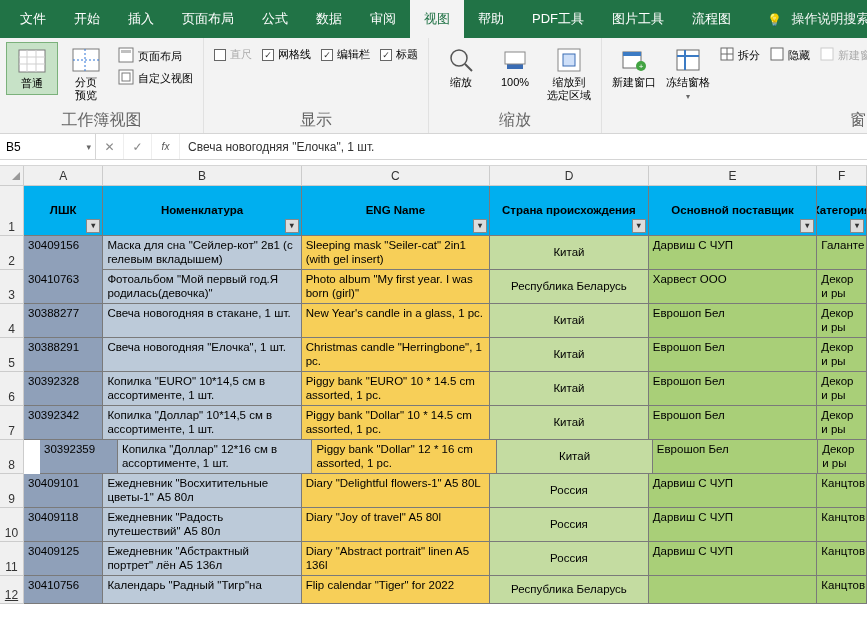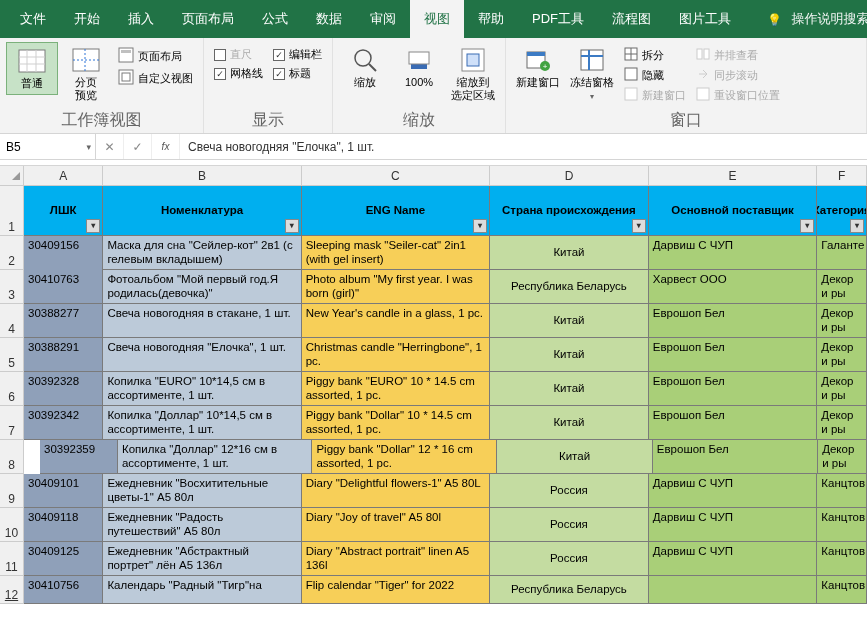--- a/index.html
+++ b/index.html
@@ -72,21 +72,21 @@
       line-height: 1.2;
       font-size: 11px;
     }
     .big-btn.active { background: #c7e2c7; border: 1px solid #7bb17b; }
     .big-btn .bicon {
       width: 30px; height: 28px;
       display: flex; align-items: center; justify-content: center;
       margin-bottom: 2px;
       font-size: 20px;
     }
-    .small-list { display: flex; flex-direction: column; gap: 2px; padding-top: 4px; }
+    .small-list { display: flex; flex-direction: row; gap: 2px; padding-top: 4px; }
     .small-row {
       display: flex; align-items: center; gap: 4px;
       font-size: 11px; cursor: pointer; white-space: nowrap;
       padding: 1px 4px;
     }
     .chk { width: 12px; height: 12px; border: 1px solid #666; display: inline-flex; align-items:center; justify-content:center; font-size:9px; color:#333; background:#fff;}
     
     
     .fbar {
       display: flex;
@@ -132,22 +132,22 @@
   <div class="tab">文件</div>
   <div class="tab">开始</div>
   <div class="tab">插入</div>
   <div class="tab">页面布局</div>
   <div class="tab">公式</div>
   <div class="tab">数据</div>
   <div class="tab">审阅</div>
   <div class="tab active">视图</div>
   <div class="tab">帮助</div>
   <div class="tab">PDF工具</div>
+  <div class="tab">图片工具</div>
   <div class="tab">流程图</div>
-  <div class="tab">图片工具</div>
   <div class="tab sep"></div>
   <div class="tab search-placeholder">
     <span class="icon">💡</span>
     <span>操作说明搜索</span>
   </div>
 </div>
 
 <div class="ribbon">
 
   <div class="group">

